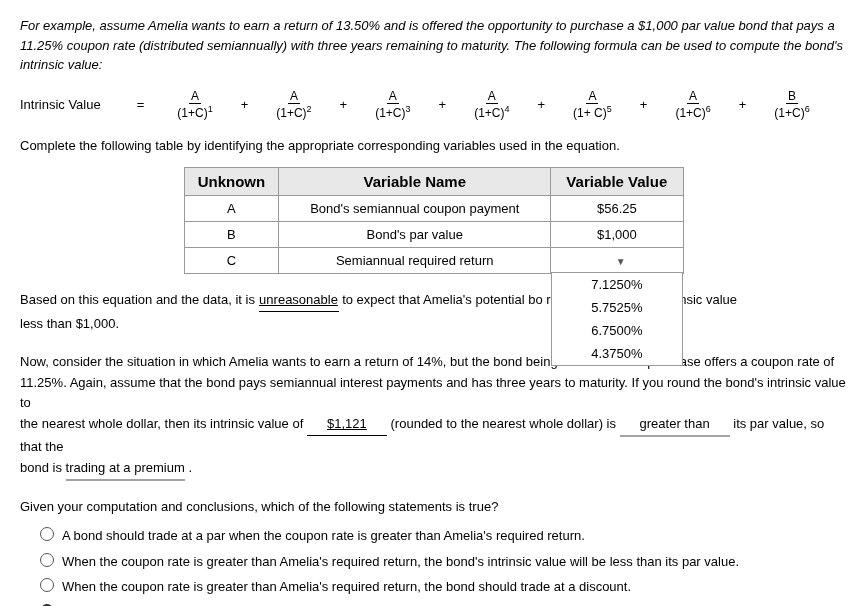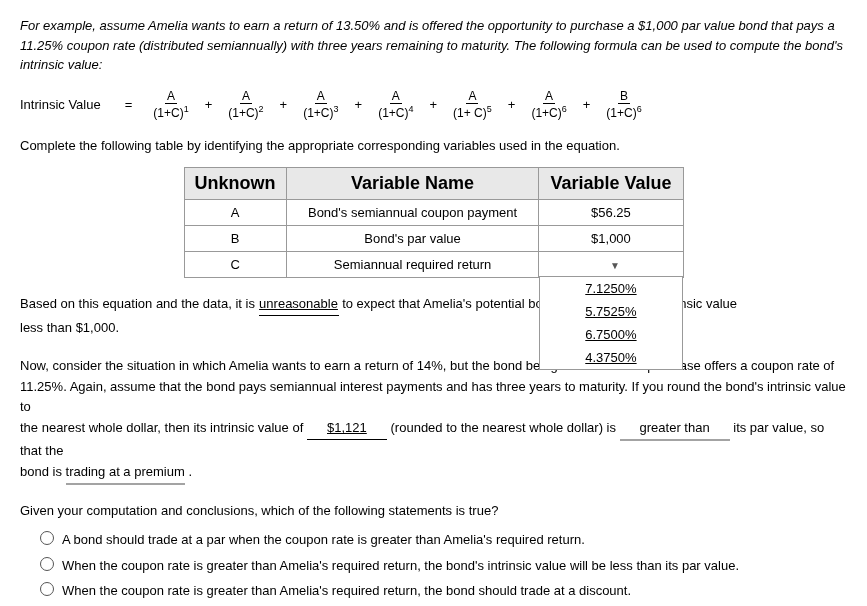--- a/index.html
+++ b/index.html
@@ -14,21 +14,21 @@
     }
     .intro-text {
       line-height: 1.5;
       margin-bottom: 14px;
       font-style: italic;
     }
     .formula-section {
       display: flex;
       align-items: center;
       margin-bottom: 16px;
-      gap: 10px;
+      gap: 22px;
       font-size: 13px;
     }
     .formula-label {
       margin-right: 6px;
     }
     .fraction {
       display: inline-flex;
       flex-direction: column;
       align-items: center;
       vertical-align: middle;
@@ -65,21 +65,21 @@
     table {
       border-collapse: collapse;
       min-width: 500px;
     }
     table th {
       background: #e8e8e8;
       border: 1px solid #999;
       padding: 5px 8px;
       text-align: center;
       font-weight: bold;
-      font-size: 18px;
+      font-size: 15px;
     }
     table td {
       border: 1px solid #999;
       padding: 5px 16px;
       text-align: center;
       font-size: 13px;
     }
     .dropdown-cell {
       position: relative;
       padding: 0 !important;
@@ -103,21 +103,20 @@
     }
     .dropdown-menu {
       position: absolute;
       top: 100%;
       left: 0;
       right: 0;
       background: #fff;
       border: 1px solid #999;
       z-index: 100;
       font-size: 13px;
-      text-decoration: underline;
     }
     .dropdown-menu .option {
       padding: 4px 16px;
       cursor: pointer;
       text-align: center;
     }
     .based-on-text {
       line-height: 1.8;
       margin-bottom: 16px;
     }

